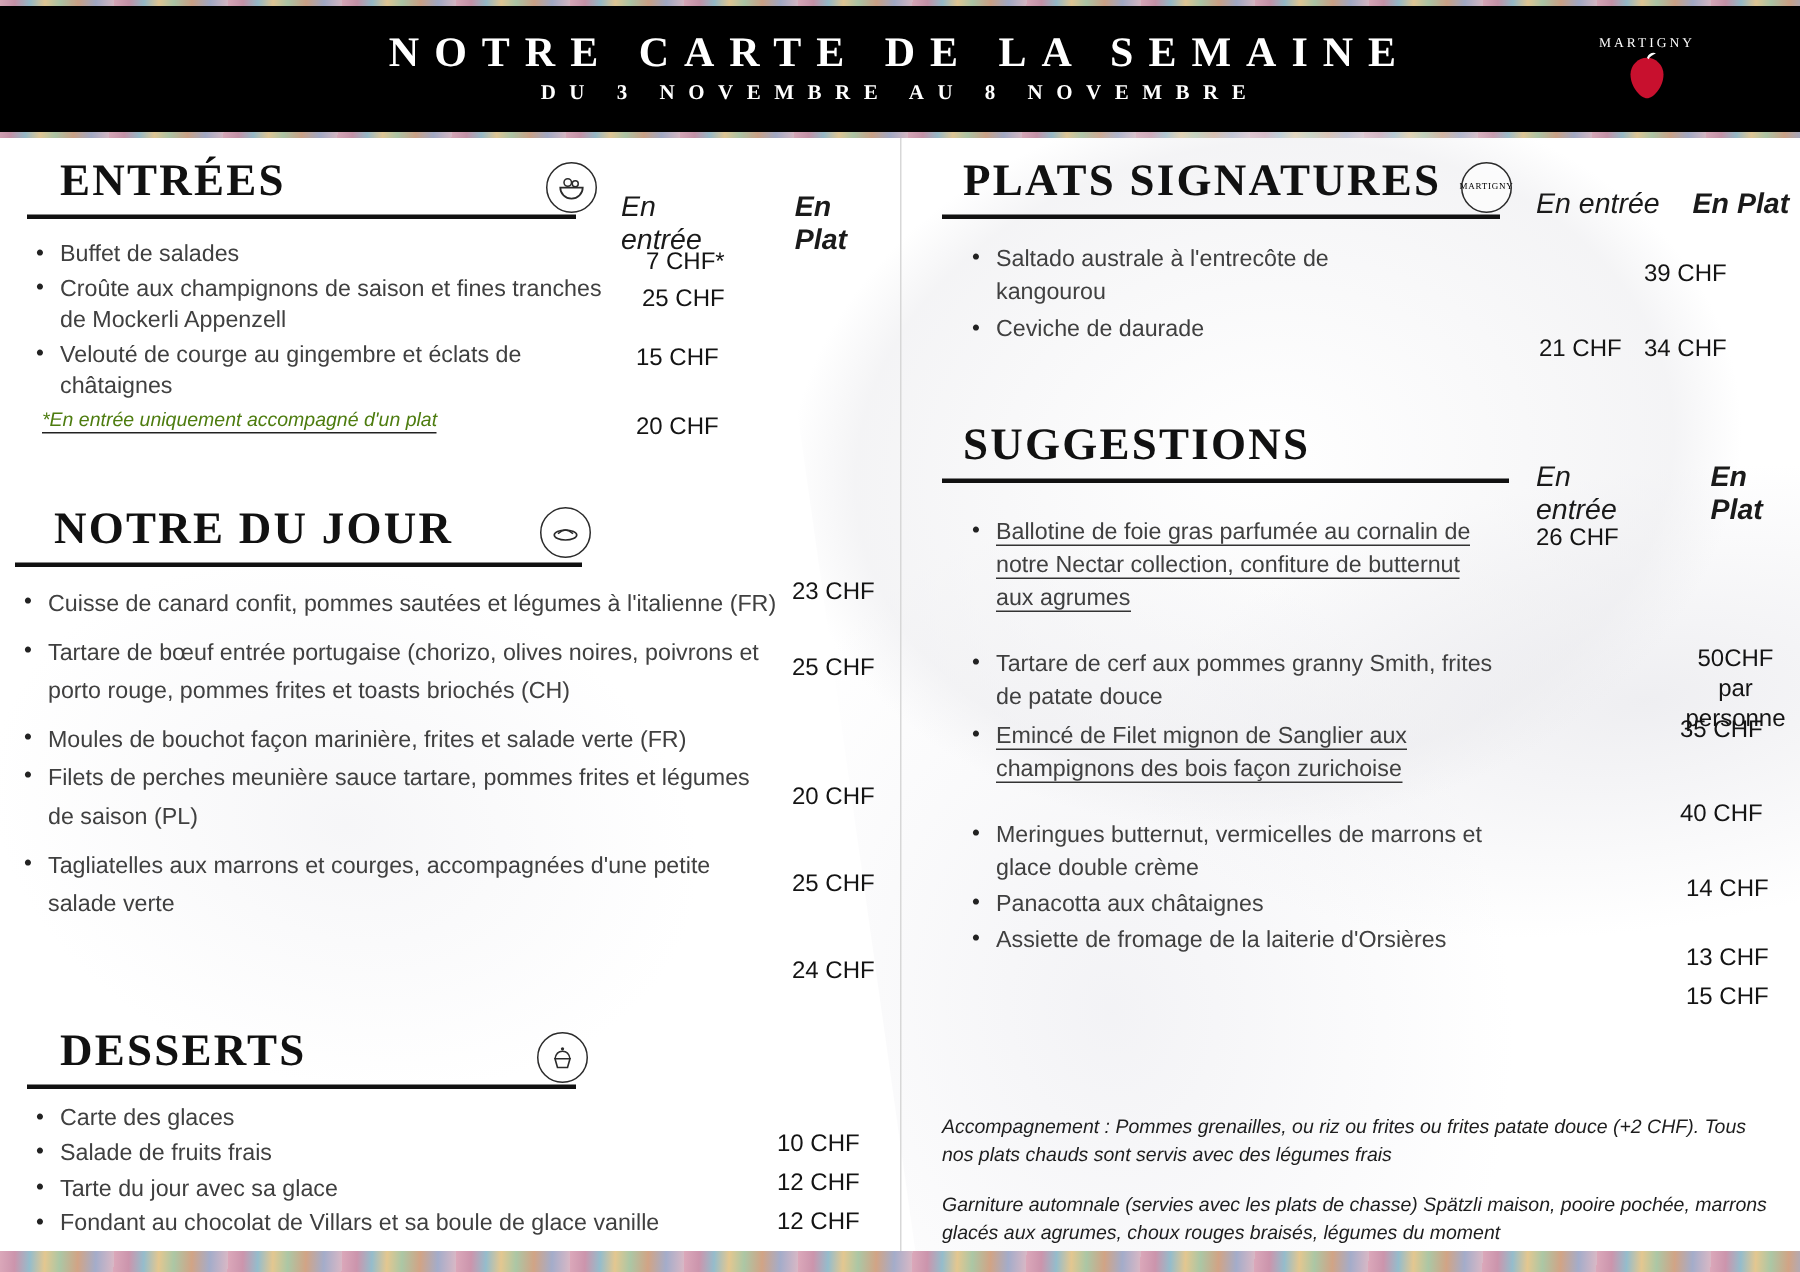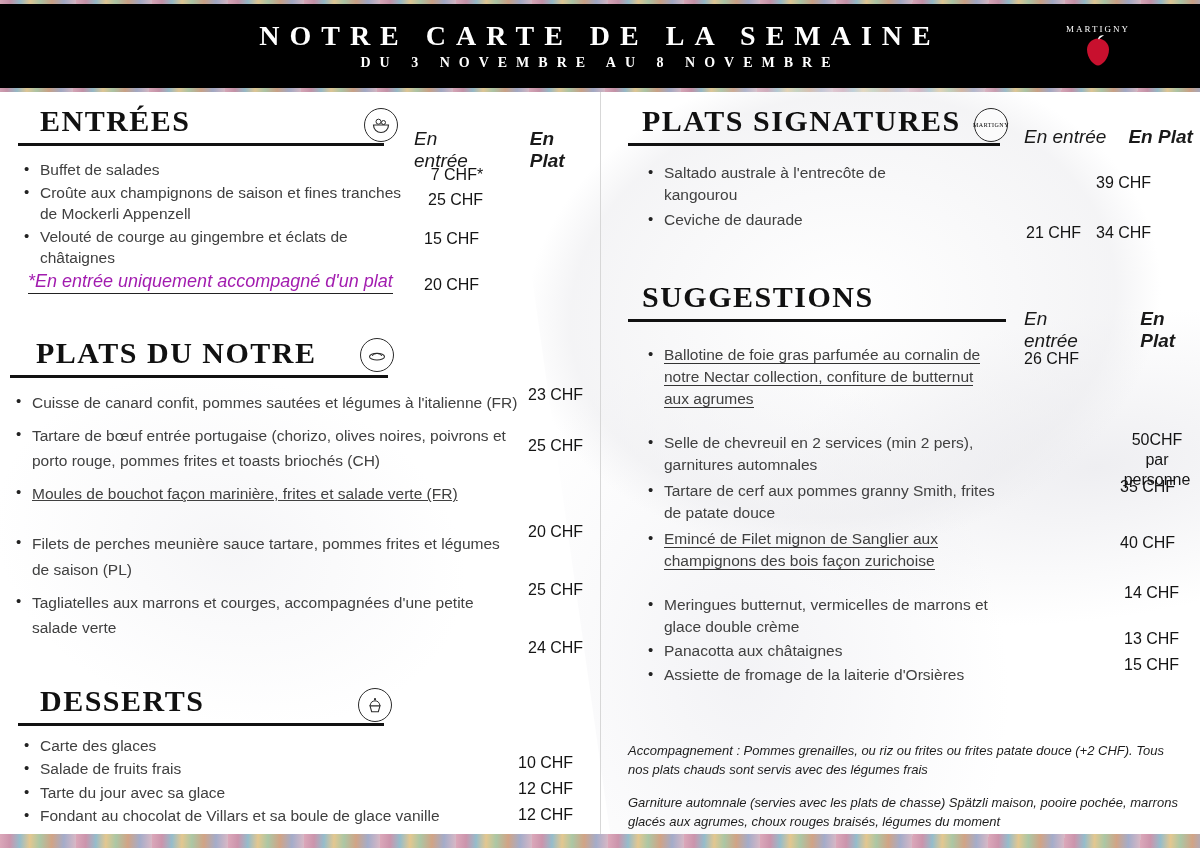--- a/index.html
+++ b/index.html
@@ -100,21 +100,21 @@
   ul.items.bulleted li { position:relative; padding-left:22px; }
   ul.items.bulleted li:before {
     content:"\2022"; position:absolute; left:6px; top:-1px;
     font-size:15px; color:#222;
   }
   li.item {
     font-size:15.5px; color:#404040; line-height:1.32;
     margin-bottom:3px;
   }
   .note-italic {
-    font-style:italic; font-size:18px; color:#a21caf;
+    font-style:italic; font-size:13px; color:#4d7c0f;
     border-bottom:1.5px solid #222; display:inline-block; padding-bottom:1px;
   }
 
   .price {
     position:absolute; font-size:16px; color:#141414;
     font-family:"Liberation Sans", sans-serif; white-space:pre-line;
   }
 
   .icon-circle {
     width:34px; height:34px; border-radius:50%;
@@ -189,35 +189,35 @@
       <div class="price" style="left:406px; top:170px;">20 CHF</div>
 
       <div style="margin-top:2px; padding-left:10px;">
         <span class="note-italic">*En entrée uniquement accompagné d'un plat</span>
       </div>
     </div>
 
     <div class="sec" style="position:absolute; left:10px; top:338px; width:580px;">
       <div class="sec-head">
         <div style="width:378px;">
-          <div class="sec-title" style="padding-left:26px;">PLATS DU NOTRE</div>
+          <div class="sec-title" style="padding-left:26px;">NOTRE DU JOUR</div>
           <div class="sec-rule"></div>
         </div>
         <div class="icon-circle" style="margin-left:-28px; margin-bottom:6px;">
           <svg width="20" height="20" viewBox="0 0 24 24">
             <ellipse cx="12" cy="14" rx="9" ry="4" fill="none" stroke="#2b2b2b" stroke-width="1.3"></ellipse>
             <path d="M6 13 q6 -6 12 0" fill="none" stroke="#2b2b2b" stroke-width="1.1"></path>
           </svg>
         </div>
       </div>
 
       <ul class="items bulleted" style="margin-top:12px; width:510px;">
         <li class="item" style="line-height:1.62; margin-bottom:8px;">Cuisse de canard confit, pommes sautées et légumes à l'italienne (FR)</li>
         <li class="item" style="line-height:1.62; margin-bottom:8px;">Tartare de bœuf entrée portugaise (chorizo, olives noires, poivrons et porto rouge, pommes frites et toasts briochés (CH)</li>
-        <li class="item" style="line-height:1.62; margin-bottom:25px;text-decoration:underline;">Moules de bouchot façon marinière, frites et salade verte (FR)</li>
+        <li class="item" style="line-height:1.62; margin-bottom:0;">Moules de bouchot façon marinière, frites et salade verte (FR)</li>
         <li class="item" style="line-height:1.62; margin-bottom:8px;">Filets de perches meunière sauce tartare, pommes frites et légumes de saison (PL)</li>
         <li class="item" style="line-height:1.62; margin-bottom:4px;">Tagliatelles aux marrons et courges, accompagnées d'une petite salade verte</li>
       </ul>
 
       <div class="price" style="left:518px; top:48px;">23 CHF</div>
       <div class="price" style="left:518px; top:99px;">25 CHF</div>
       <div class="price" style="left:518px; top:185px;">20 CHF</div>
       <div class="price" style="left:518px; top:243px;">25 CHF</div>
       <div class="price" style="left:518px; top:301px;">24 CHF</div>
     </div>
@@ -290,21 +290,20 @@
       </div>
 
       <ul class="items bulleted" style="margin-top:22px; width:372px; padding-left:14px;">
         <li class="item" style="line-height:1.42;">
           <span class="underline-accent">Ballotine de foie gras parfumée au cornalin de notre Nectar collection, confiture de butternut aux agrumes</span>
         </li>
       </ul>
       <div class="price" style="left:396px; top:68px;">26 CHF</div>
 
       <ul class="items bulleted" style="margin-top:22px; width:372px; padding-left:14px;">
-        <li class="item" style="line-height:1.42; margin-bottom:4px;">Selle de chevreuil en 2 services (min 2 pers), garnitures automnales</li>
         <li class="item" style="line-height:1.42; margin-bottom:4px;">Tartare de cerf aux pommes granny Smith, frites de patate douce</li>
         <li class="item" style="line-height:1.42;">
           <span class="underline-accent">Emincé de Filet mignon de Sanglier aux champignons des bois façon zurichoise</span>
         </li>
       </ul>
       <div class="price" style="left:486px; top:148px; text-align:center; line-height:1.25;">50CHF
 par personne</div>
       <div class="price" style="left:492px; top:196px;">35 CHF</div>
       <div class="price" style="left:492px; top:252px;">40 CHF</div>
 

